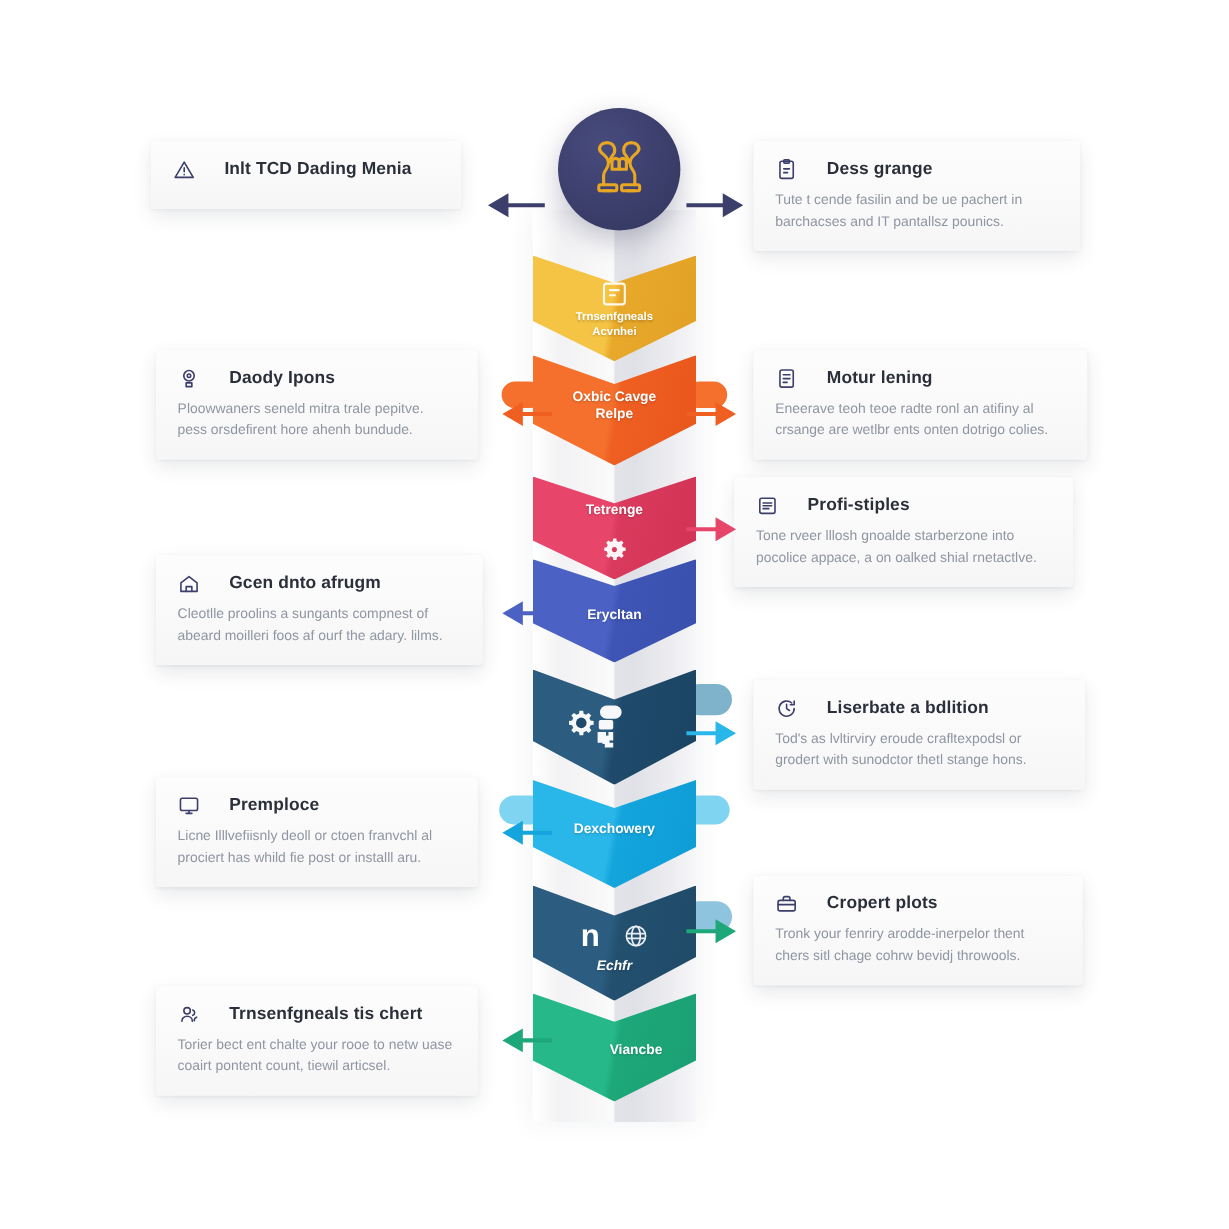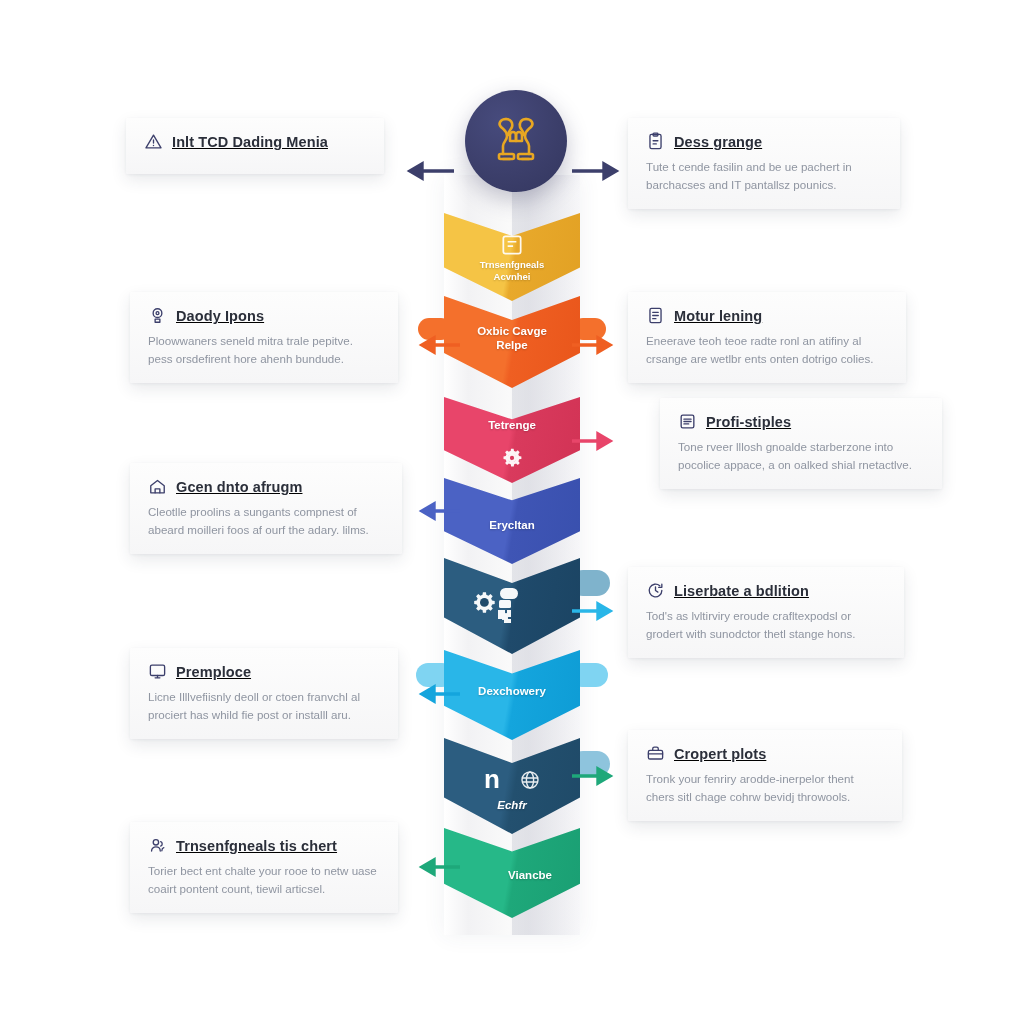--- a/index.html
+++ b/index.html
@@ -17,23 +17,22 @@
     position:absolute;
     background:linear-gradient(180deg,#fdfdfd 0%,#f6f6f7 100%);
     box-shadow:0 6px 16px rgba(40,45,70,.10), 0 1px 3px rgba(40,45,70,.06);
     border-radius:2px;
     padding:14px 18px 16px 18px;
     box-sizing:border-box;
   }
   .card.left{text-align:left;}
   .card.right{text-align:left;}
   .card-head{
-    display:flex;align-items:flex-end;gap:9px;
+    display:flex;align-items:center;gap:24px;
     margin-bottom:7px;
-    text-decoration:underline;
   }
   .card-icon{width:19px;height:19px;flex:0 0 19px;display:block;}
   .card-title{
     font-size:14.5px;font-weight:bold;color:#2b2f3a;
     letter-spacing:.1px;line-height:1.1;
     filter:blur(.15px);
   }
   .card-body{
     font-size:11.6px;line-height:1.52;color:#8f95a1;
     filter:blur(.35px);
@@ -129,21 +128,21 @@
         <svg width="30" height="30" viewBox="0 0 24 24" fill="#fff" opacity=".95">
           <path d="M12 8.5a3.5 3.5 0 100 7 3.5 3.5 0 000-7zm0 5.2a1.7 1.7 0 110-3.4 1.7 1.7 0 010 3.4z"></path>
           <path d="M20.2 13.3l-1.6-.9c.1-.5.1-1.3 0-1.8l1.6-.9-2-3.5-1.6.9c-.4-.3-1.1-.7-1.6-.9V4.4h-4v1.8c-.5.2-1.2.6-1.6.9l-1.6-.9-2 3.5 1.6.9c-.1.5-.1 1.3 0 1.8l-1.6.9 2 3.5 1.6-.9c.4.3 1.1.7 1.6.9v1.8h4v-1.8c.5-.2 1.2-.6 1.6-.9l1.6.9 2-3.5z" opacity=".001"></path>
           <path d="M12 5.6l1 1.9 2.1-.4.9 1.5-1.4 1.6.9 1.9-2 .7-.3 2.1-1.7.3-1.1-1.8-2.1.4-.9-1.5 1.4-1.6-.9-1.9 2-.7.3-2.1z" opacity=".001"></path>
           <path d="M19.4 10.7l-1.8-.3a5.9 5.9 0 00-.6-1.5l1.1-1.5-1.5-1.5-1.5 1.1a5.9 5.9 0 00-1.5-.6l-.3-1.8h-2.1l-.3 1.8a5.9 5.9 0 00-1.5.6L8 5.9 6.5 7.4l1.1 1.5a5.9 5.9 0 00-.6 1.5l-1.8.3v2.1l1.8.3c.1.5.3 1 .6 1.5l-1.1 1.5 1.5 1.5 1.5-1.1c.5.3 1 .5 1.5.6l.3 1.8h2.1l.3-1.8c.5-.1 1-.3 1.5-.6l1.5 1.1 1.5-1.5-1.1-1.5c.3-.5.5-1 .6-1.5l1.8-.3v-2.1zM12 15.1a3.1 3.1 0 110-6.2 3.1 3.1 0 010 6.2z"></path>
         </svg>
       </div>
     </div>
   </div>
 
-  <div class="step" style="left:444px;top:478px;width:136px;height:86px;text-decoration:underline;">
+  <div class="step" style="left:444px;top:466px;width:136px;height:86px;text-decoration:underline;">
     <div class="chev" style="height:86px;">
       <div class="shape" style="background:linear-gradient(100deg,#4b62c4 0%,#4b62c4 48%,#3f55b5 52%,#3950ae 100%);"></div>
       <div class="lbl" style="top:46%;">Erycltan</div>
     </div>
   </div>
 
   <div class="step" style="left:444px;top:558px;width:136px;height:96px;">
     <div class="chev" style="height:96px;">
       <div class="nub r" style="background:#7fb3cc;top:12%;width:40px;height:26px;border-radius:13px;right:-30px;"></div>
       <div class="shape" style="background:linear-gradient(100deg,#2c5d80 0%,#2c5d80 46%,#1f4a6b 52%,#1b4463 100%);"></div>
@@ -268,21 +267,21 @@
       <div class="card-title">Motur lening</div>
     </div>
     <div class="card-body">Eneerave teoh teoe radte ronl an atifiny al crsange are wetlbr ents onten dotrigo colies.</div>
   </div>
   <div class="arrow" style="left:572px;top:334px;width:52px;">
     <svg width="52" height="22" viewBox="0 0 52 22">
         <path d="M0 11h38M38 11l-12-7v14z" stroke="#ef5f22" stroke-width="3.4" fill="#ef5f22"></path>
       </svg>
   </div>
 
-  <div class="card right" style="left:660px;top:398px;width:282px;">
+  <div class="card right" style="left:612px;top:398px;width:282px;">
     <div class="card-head">
       <svg class="card-icon" viewBox="0 0 24 24" fill="none" stroke="#3c3f6b" stroke-width="1.7" stroke-linecap="round" stroke-linejoin="round">
         <rect x="4" y="4" width="16" height="16" rx="2"></rect>
           <path d="M7.5 9h9M7.5 12h9M7.5 15h6"></path>
       </svg>
       <div class="card-title">Profi-stiples</div>
     </div>
     <div class="card-body">Tone rveer lllosh gnoalde starberzone into pocolice appace, a on oalked shial rnetactlve.</div>
   </div>
   <div class="arrow" style="left:572px;top:430px;width:52px;">

